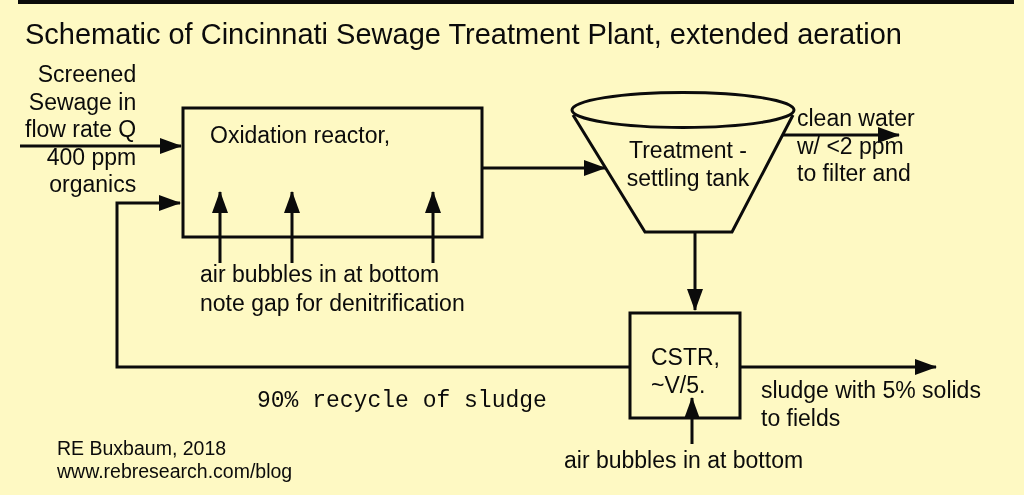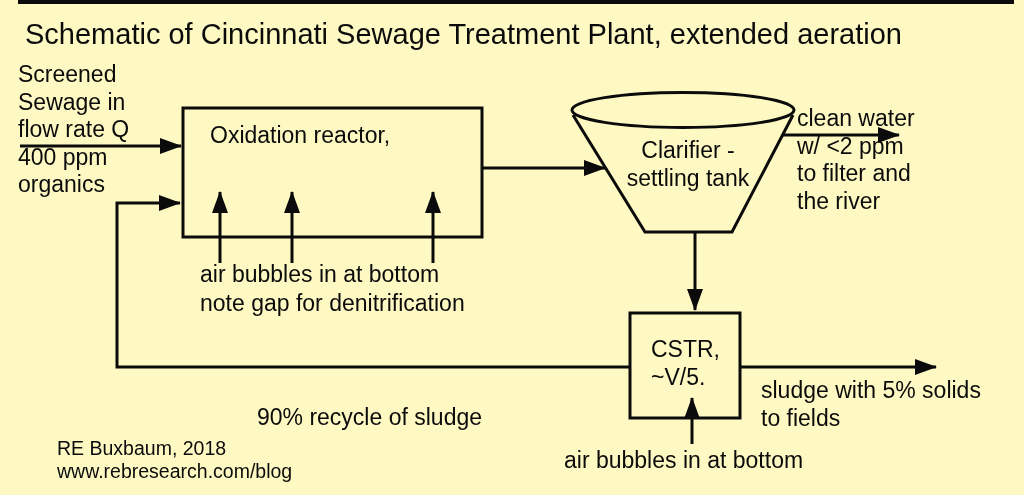--- a/index.html
+++ b/index.html
@@ -27,27 +27,27 @@
     line-height: 27.6px;
     white-space: nowrap;
   }
   .title {
     position: absolute;
     left: 25px; top: 17px;
     font-size: 29px;
     line-height: 34px;
     white-space: nowrap;
   }
-  .feed        { left: 18px;  top: 61px; }
+  .feed        { left: 25px;  top: 61px; text-align: right; }
   .reactor-lbl { left: 210px; top: 121px; line-height: 29.5px; }
   .clarifier-lbl { left: 588px; top: 136px; width: 200px; text-align: center; line-height: 28px; }
   .cleanwater  { left: 797px; top: 105px; }
   .air-reactor { left: 200px; top: 260px; line-height: 29px; }
-  .recycle-lbl { left: 257px; top: 404px; }
-  .cstr-lbl    { left: 651px; top: 336px; line-height: 27.5px; }
+  .recycle-lbl { left: 257px; top: 388px; font-family: Liberation Mono, monospace; }
+  .cstr-lbl    { left: 651px; top: 344px; line-height: 27.5px; }
   .sludge-lbl  { left: 761px; top: 377px; }
   .air-cstr    { left: 564px; top: 447px; }
   .credit      { left: 57px;  top: 437px; font-size: 19.5px; line-height: 23px; }
 </style>
 </head>
 <body>
 
 <div id="canvas">
 
   <svg id="wires" width="1024" height="495" viewBox="0 0 1024 495">
@@ -93,29 +93,28 @@
     <div>flow rate Q</div>
     <div>400 ppm</div>
     <div>organics</div>
   </div>
 
   <div class="label reactor-lbl">
     <div>Oxidation reactor,</div>
   </div>
 
   <div class="label clarifier-lbl">
-    <div>Clarifier -</div>
+    <div>Treatment -</div>
     <div>settling tank</div>
   </div>
 
   <div class="label cleanwater">
     <div>clean water</div>
     <div>w/ &lt;2 ppm</div>
     <div>to filter and</div>
-    <div>the river</div>
   </div>
 
   <div class="label air-reactor">
     <div>air bubbles in at bottom</div>
     <div>note gap for denitrification</div>
   </div>
 
   <div class="label recycle-lbl">90% recycle of sludge</div>
 
   <div class="label cstr-lbl">

